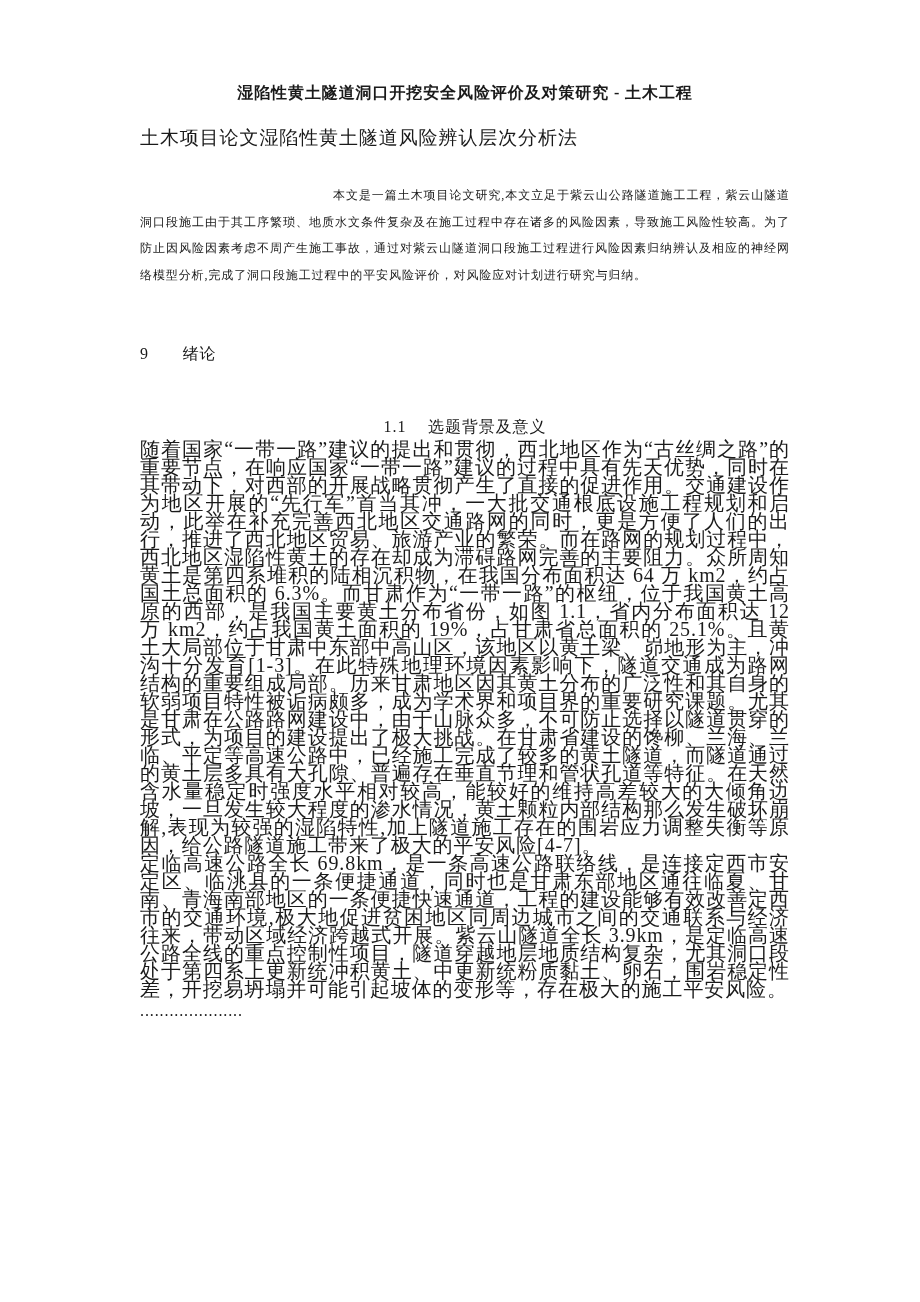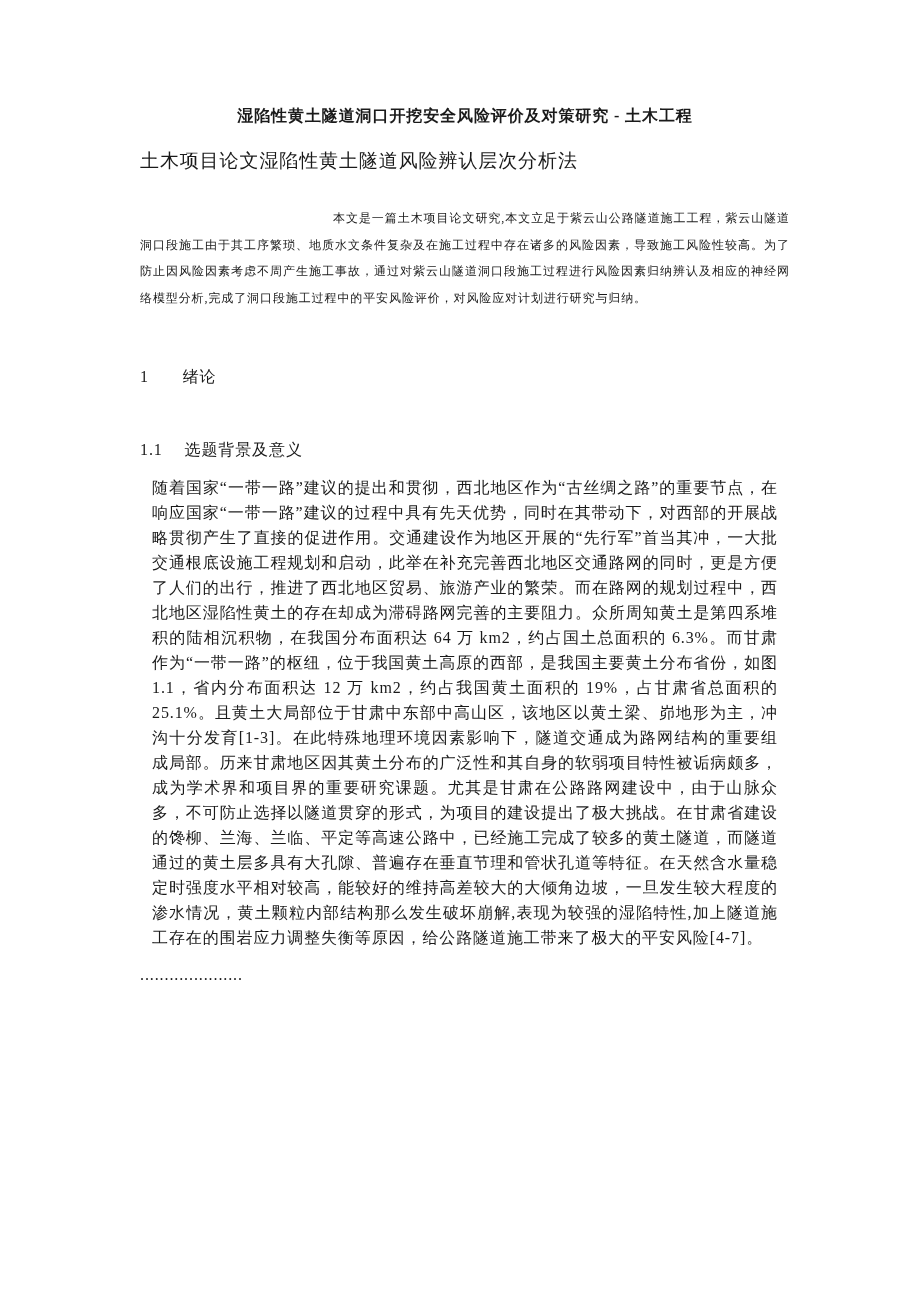--- a/index.html
+++ b/index.html
@@ -11,21 +11,21 @@
     width: 920px;
     height: 1302px;
     overflow: hidden;
     font-family: "Liberation Serif", "DejaVu Serif", serif;
     color: #1a1a1a;
   }
   .page {
     box-sizing: border-box;
     width: 920px;
     height: 1302px;
-    padding: 103px 130px 40px 140px;
+    padding: 80px 130px 40px 140px;
     background: #ffffff;
   }
   .doc-title {
     font-size: 16px;
     line-height: 26.5px;
     font-weight: bold;
     text-align: center;
     letter-spacing: 0.9px;
   }
   .doc-subtitle {
@@ -47,25 +47,26 @@
     margin-top: 53px;
     font-size: 16px;
     line-height: 26.5px;
     letter-spacing: 0.9px;
   }
   .heading-1-1 {
     margin-top: 46px;
     font-size: 16px;
     line-height: 26.5px;
     letter-spacing: 0.9px;
+    text-align: center;
   }
   .body-para {
-    margin: 12px;
-    font-size: 16px;
-    line-height: 25px;
+    margin: 0;
+    font-size: 20px;
+    line-height: 18px;
     text-align: justify;
     text-justify: inter-ideograph;
     letter-spacing: 0.9px;
   }
   .ellipsis-line {
     margin: 0;
     font-size: 16px;
     line-height: 26.5px;
     letter-spacing: 0.9px;
   }
@@ -73,21 +74,22 @@
 </head>
 <body>
 
 <div class="page">
   <div class="doc-title">湿陷性黄土隧道洞口开挖安全风险评价及对策研究 - 土木工程</div>
 
   <div class="doc-subtitle">土木项目论文湿陷性黄土隧道风险辨认层次分析法</div>
 
   <p class="abstract">本文是一篇土木项目论文研究,本文立足于紫云山公路隧道施工工程，紫云山隧道洞口段施工由于其工序繁琐、地质水文条件复杂及在施工过程中存在诸多的风险因素，导致施工风险性较高。为了防止因风险因素考虑不周产生施工事故，通过对紫云山隧道洞口段施工过程进行风险因素归纳辨认及相应的神经网络模型分析,完成了洞口段施工过程中的平安风险评价，对风险应对计划进行研究与归纳。</p>
 
-  <div class="heading-1">1　　绪论</div>
+  <div class="heading-1">9　　绪论</div>
 
   <div class="heading-1-1">1.1　 选题背景及意义</div>
 
   <p class="body-para">随着国家“一带一路”建议的提出和贯彻，西北地区作为“古丝绸之路”的重要节点，在响应国家“一带一路”建议的过程中具有先天优势，同时在其带动下，对西部的开展战略贯彻产生了直接的促进作用。交通建设作为地区开展的“先行军”首当其冲，一大批交通根底设施工程规划和启动，此举在补充完善西北地区交通路网的同时，更是方便了人们的出行，推进了西北地区贸易、旅游产业的繁荣。而在路网的规划过程中，西北地区湿陷性黄土的存在却成为滞碍路网完善的主要阻力。众所周知黄土是第四系堆积的陆相沉积物，在我国分布面积达 64 万 km2，约占国土总面积的 6.3%。而甘肃作为“一带一路”的枢纽，位于我国黄土高原的西部，是我国主要黄土分布省份，如图 1.1，省内分布面积达 12 万 km2，约占我国黄土面积的 19%，占甘肃省总面积的 25.1%。且黄土大局部位于甘肃中东部中高山区，该地区以黄土梁、峁地形为主，冲沟十分发育[1-3]。在此特殊地理环境因素影响下，隧道交通成为路网结构的重要组成局部。历来甘肃地区因其黄土分布的广泛性和其自身的软弱项目特性被诟病颇多，成为学术界和项目界的重要研究课题。尤其是甘肃在公路路网建设中，由于山脉众多，不可防止选择以隧道贯穿的形式，为项目的建设提出了极大挑战。在甘肃省建设的馋柳、兰海、兰临、平定等高速公路中，已经施工完成了较多的黄土隧道，而隧道通过的黄土层多具有大孔隙、普遍存在垂直节理和管状孔道等特征。在天然含水量稳定时强度水平相对较高，能较好的维持高差较大的大倾角边坡，一旦发生较大程度的渗水情况，黄土颗粒内部结构那么发生破坏崩解,表现为较强的湿陷特性,加上隧道施工存在的围岩应力调整失衡等原因，给公路隧道施工带来了极大的平安风险[4-7]。</p>
 
+  <p class="body-para">定临高速公路全长 69.8km，是一条高速公路联络线，是连接定西市安定区、临洮县的一条便捷通道，同时也是甘肃东部地区通往临夏、甘南、青海南部地区的一条便捷快速通道，工程的建设能够有效改善定西市的交通环境,极大地促进贫困地区同周边城市之间的交通联系与经济往来，带动区域经济跨越式开展。紫云山隧道全长 3.9km，是定临高速公路全线的重点控制性项目，隧道穿越地层地质结构复杂，尤其洞口段处于第四系上更新统冲积黄土、中更新统粉质黏土、卵石，围岩稳定性差，开挖易坍塌并可能引起坡体的变形等，存在极大的施工平安风险。</p>
 
   <div class="ellipsis-line">.....................</div>
 </div>
 
 </body></html>

